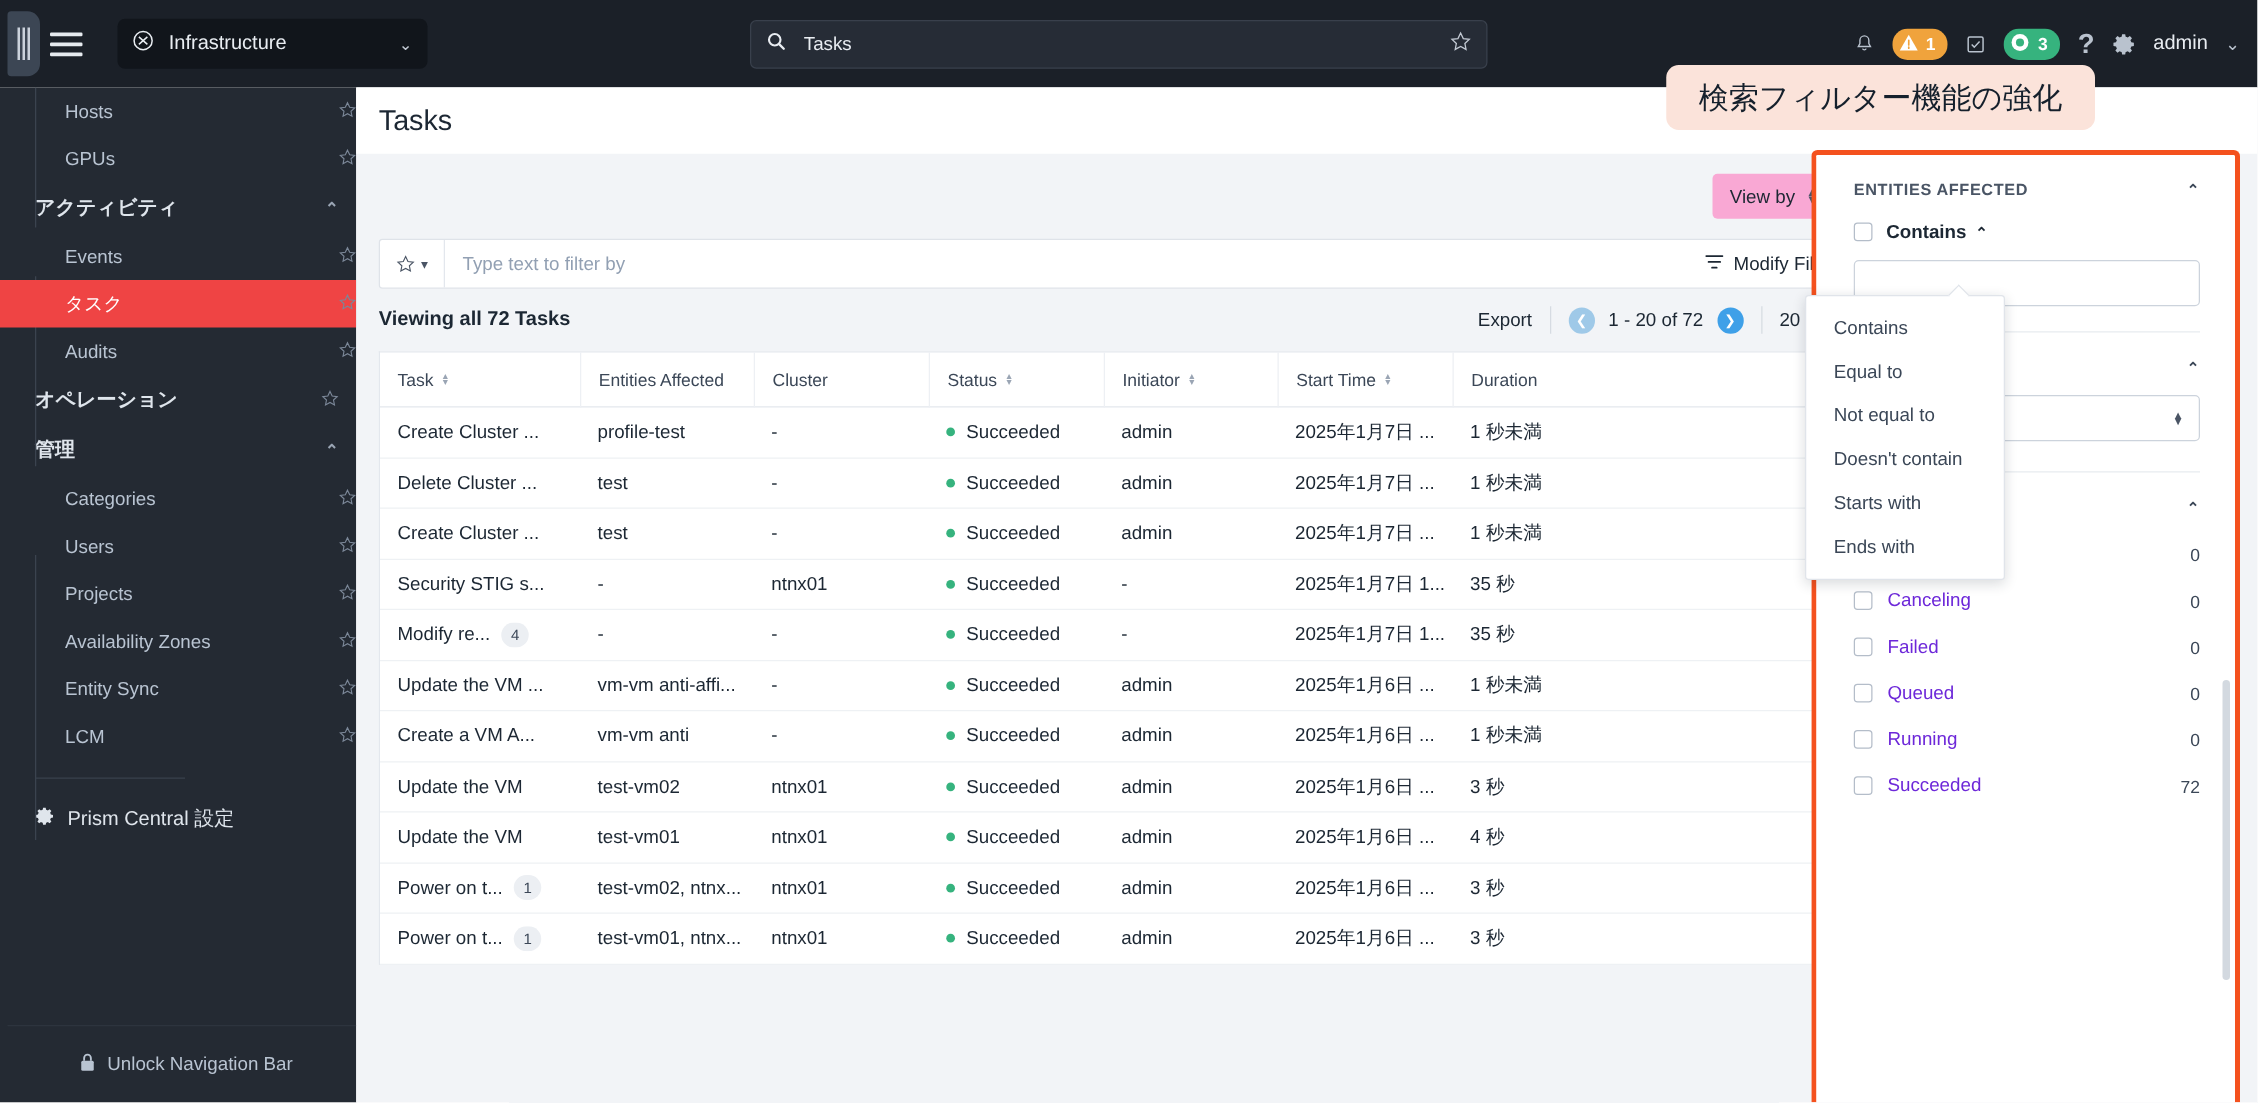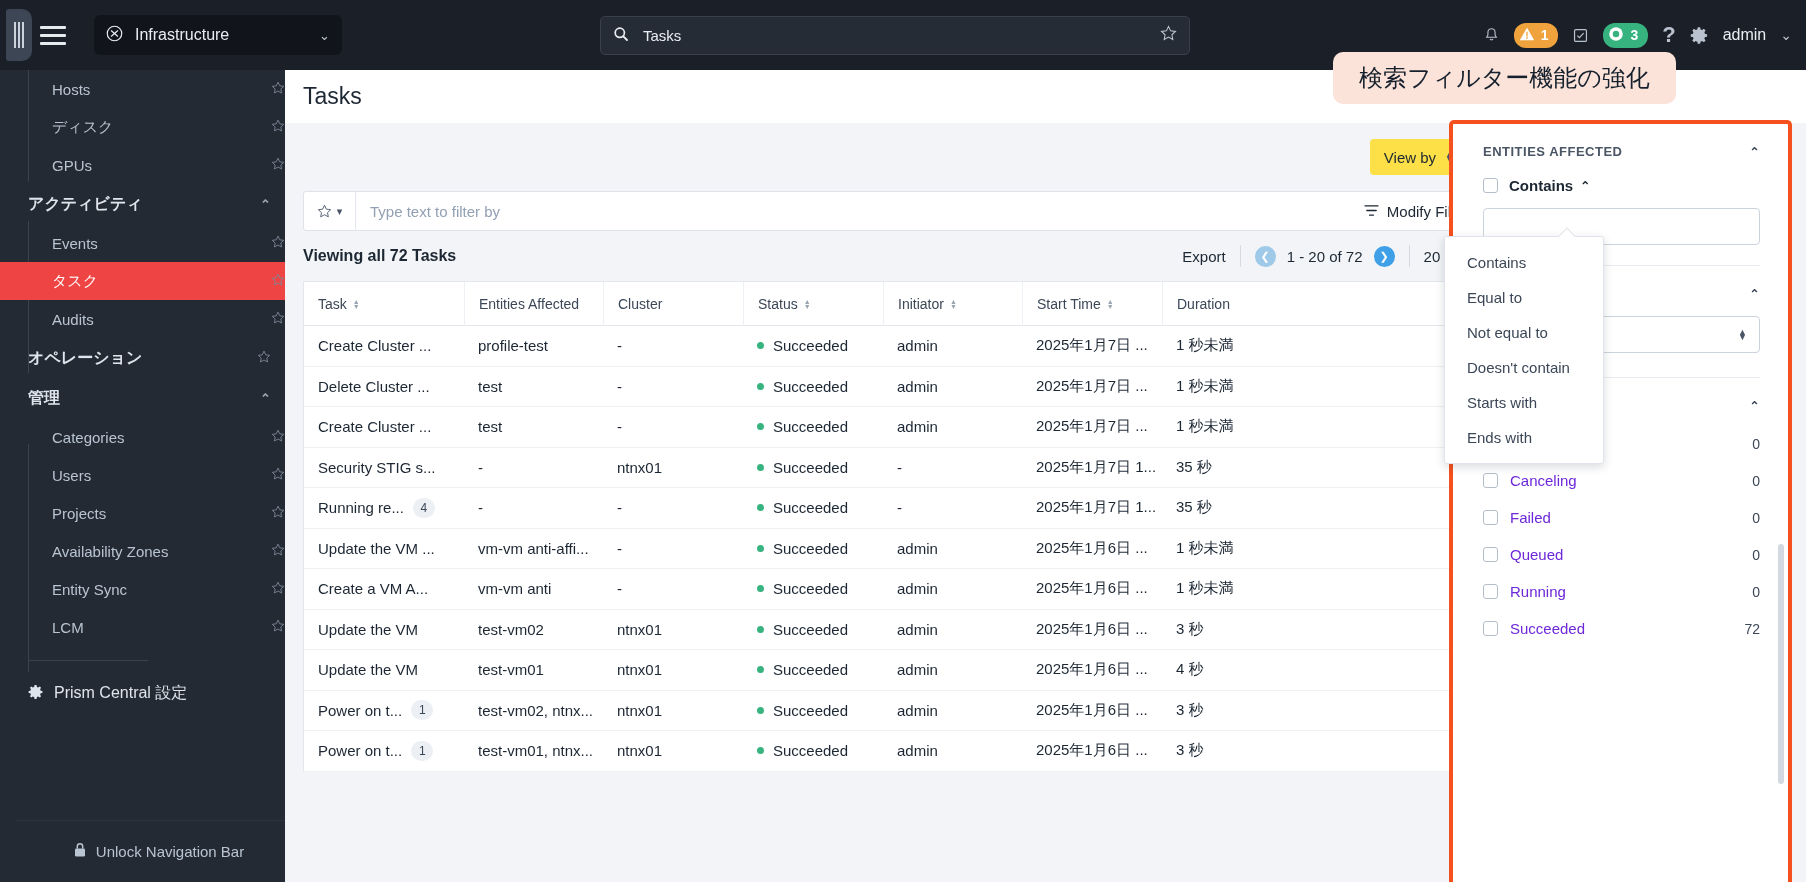--- a/index.html
+++ b/index.html
@@ -80,40 +80,40 @@
   .side-group .star { margin-left: auto; color: #7b8798; font-size: 14px; }
   .rail {
     position: absolute; left: 28px; width: 1px; background: #3b434f;
   }
   .side-sep { height: 1px; background: #39414d; margin: 14px 28px 0 28px; width: 120px; }
   .side-settings {
     display: flex; align-items: center; gap: 10px;
     padding: 22px 0 0 28px; color: #dfe5ec; font-size: 16px; cursor: pointer;
   }
   .unlock-bar {
-    position: absolute; left: 16px; bottom: 0; width: 285px; height: 62px;
+    position: absolute; left: 6px; bottom: 0; width: 285px; height: 62px;
     display: flex; align-items: center; justify-content: center; gap: 9px;
     color: #b9c4d2; font-size: 15px; cursor: pointer;
     border-top: 1px solid #2d343e;
   }
 
   
   .main {
     position: absolute; left: 285px; top: 70px;
     width: 1521px; height: 812px; background: #f2f4f7;
   }
   .page-head {
     height: 53px; background: #ffffff; display: flex; align-items: center;
     padding-left: 18px;
   }
   .page-title { font-size: 23px; color: #1c2733; font-weight: 400; }
 
   .viewby-row { height: 68px; display: flex; align-items: center; justify-content: flex-end; padding-right: 338px; }
   .viewby {
-    background: #fde047; border-radius: 4px; height: 36px; padding: 0 14px;
+    background: #f9a8d4; border-radius: 4px; height: 36px; padding: 0 14px;
     display: flex; align-items: center; gap: 9px; font-size: 15px; color: #1c2733; cursor: pointer;
   }
   .spin { display: inline-flex; flex-direction: column; line-height: 5px; font-size: 9px; color: #4a5565; }
 
   .filter-row {
     margin: 0 0 0 18px; height: 40px; width: 1190px;
     background: #fff; border: 1px solid #dfe3e9; border-radius: 3px;
     display: flex; align-items: center;
   }
   .fr-star {
@@ -304,26 +304,20 @@
       <div class="rail" style="top:151px;height:152px;"></div>
       <div class="rail" style="top:374px;height:228px;"></div>
       <div id="side-list">
           <div class="side-item">
             <span>Hosts</span>
             <span class="star"><svg width="14" height="14" viewBox="0 0 20 20">
                 <path d="M10 1.6l2.5 5.3 5.7.7-4.2 3.9 1.1 5.6L10 14.3 4.9 17.1 6 11.5 1.8 7.6l5.7-.7z" fill="none" stroke="#7b8798" stroke-width="1.3"></path>
               </svg></span>
           </div>
           <div class="side-item">
-            <span>ディスク</span>
-            <span class="star"><svg width="14" height="14" viewBox="0 0 20 20">
-                <path d="M10 1.6l2.5 5.3 5.7.7-4.2 3.9 1.1 5.6L10 14.3 4.9 17.1 6 11.5 1.8 7.6l5.7-.7z" fill="none" stroke="#7b8798" stroke-width="1.3"></path>
-              </svg></span>
-          </div>
-          <div class="side-item">
             <span>GPUs</span>
             <span class="star"><svg width="14" height="14" viewBox="0 0 20 20">
                 <path d="M10 1.6l2.5 5.3 5.7.7-4.2 3.9 1.1 5.6L10 14.3 4.9 17.1 6 11.5 1.8 7.6l5.7-.7z" fill="none" stroke="#7b8798" stroke-width="1.3"></path>
               </svg></span>
           </div>
           <div class="side-group">
             <span>アクティビティ</span>
             <span class="chev">⌃</span>
           </div>
           <div class="side-item">
@@ -598,21 +592,21 @@
             </div>
             <div class="cell c5">
               <span>2025年1月7日 1...</span>
             </div>
             <div class="cell c6">
               <span>35 秒</span>
             </div>
           </div>
           <div class="row">
             <div class="cell c0">
-              <span>Running re...</span>
+              <span>Modify re...</span>
               <span class="cnt-chip">4</span>
             </div>
             <div class="cell c1">
               <span>-</span>
             </div>
             <div class="cell c2">
               <span>-</span>
             </div>
             <div class="cell c3">
               <span class="dot"></span>

